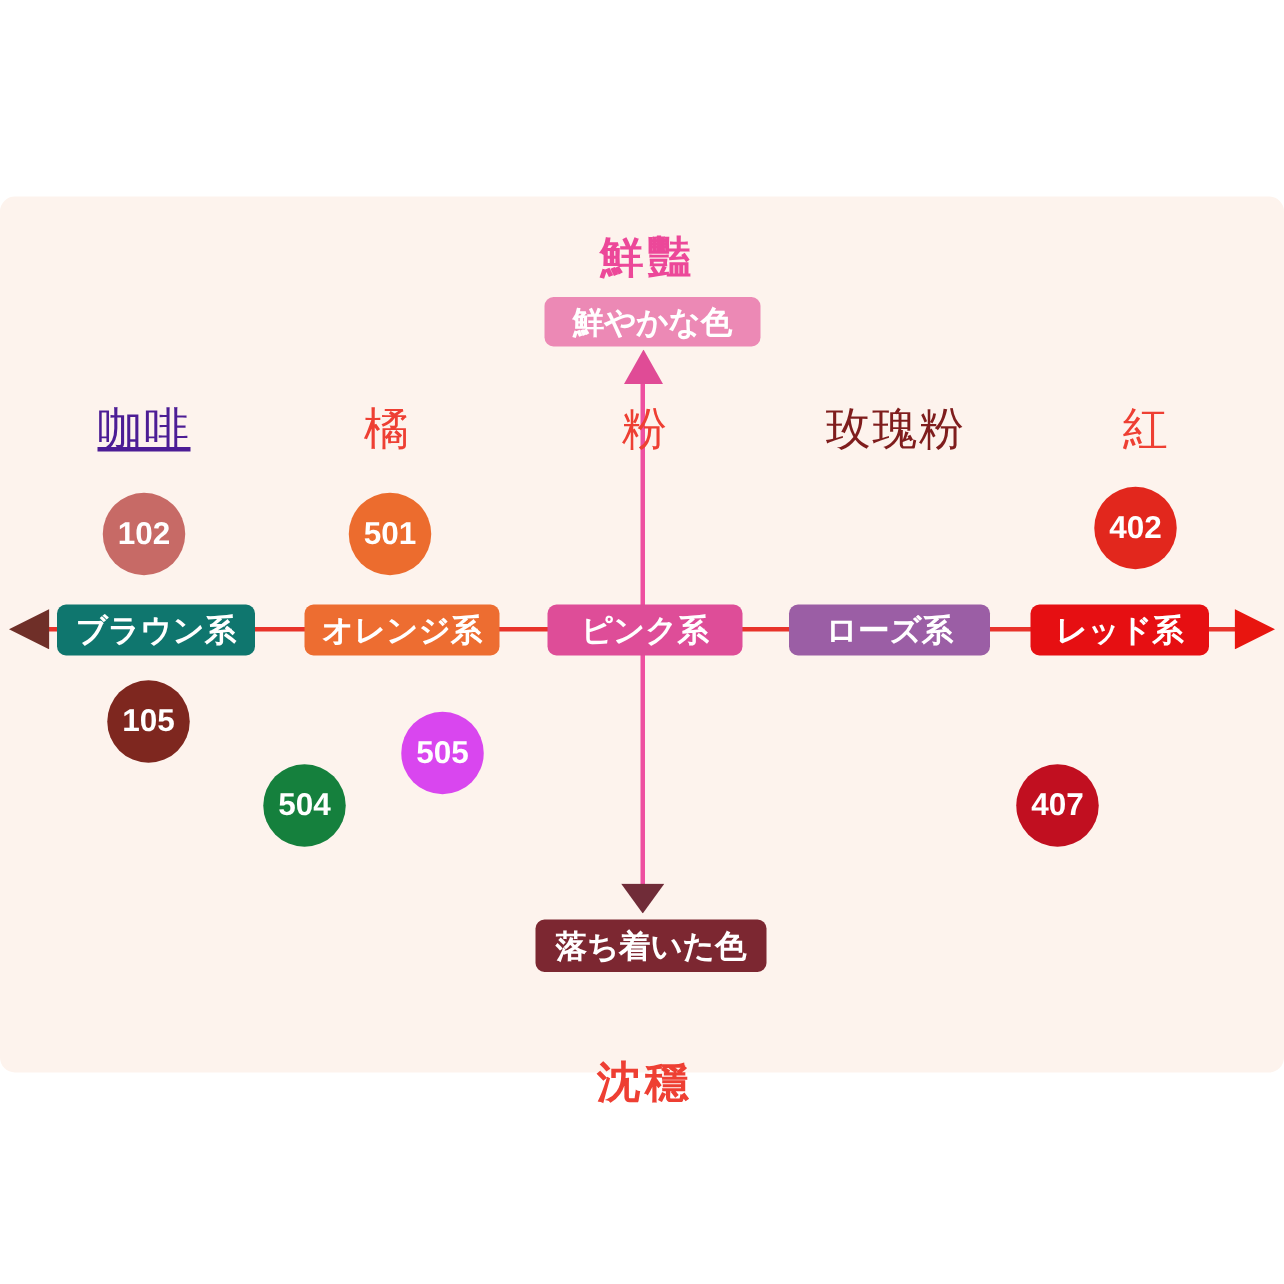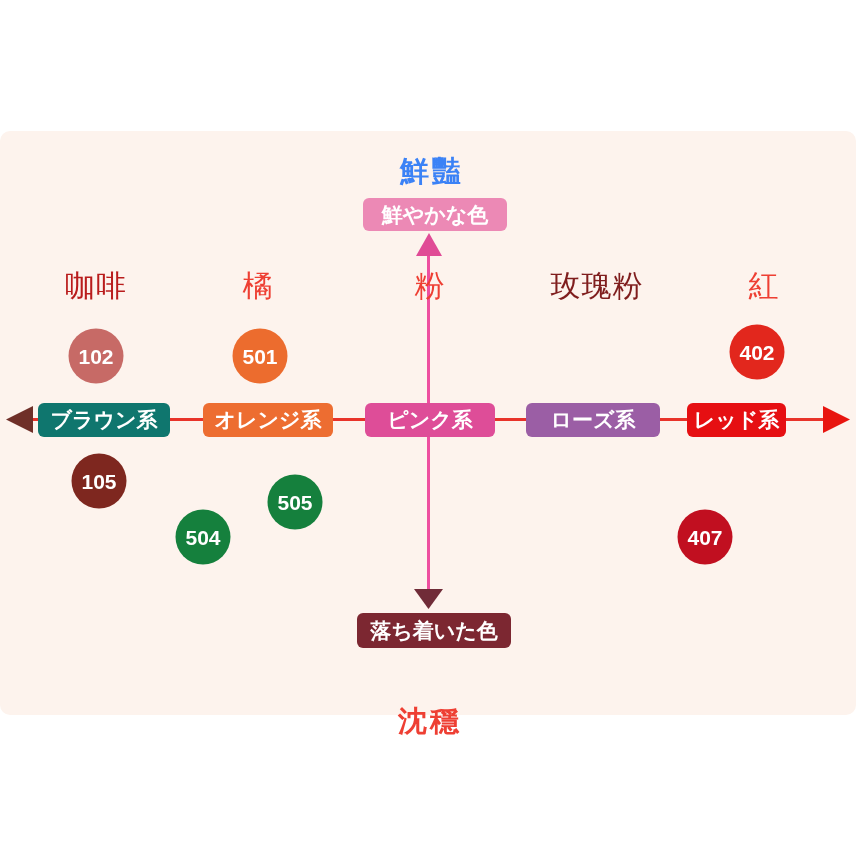--- a/index.html
+++ b/index.html
@@ -28,21 +28,21 @@
                clip-path:polygon(0 50%, 100% 0, 100% 100%); }
   .rightarrow { position:absolute; left:823px; top:406px; width:27px; height:27px;
                 clip-path:polygon(100% 50%, 0 0, 0 100%); }
   .abox { position:absolute; top:403px; height:34px; border-radius:6px; color:#fff;
           font-weight:bold; font-size:21px; display:flex; align-items:center;
           justify-content:center; white-space:nowrap; }
   .abox.b0 { left:38px;  width:132px; }
   .abox.b1 { left:203px; width:130px; }
   .abox.b2 { left:365px; width:130px; }
   .abox.b3 { left:526px; width:134px; }
-  .abox.b4 { left:687px; width:99px; }
+  .abox.b4 { left:687px; width:119px; }
 
   
   .cat { position:absolute; top:266px; transform:translateX(-50%); font-size:30px;
          font-weight:500; white-space:nowrap; letter-spacing:1px; }
   .cat.c0 { left:96px; }  .cat.c1 { left:258px; } .cat.c2 { left:430px; }
   .cat.c3 { left:597px; } .cat.c4 { left:764px; }
 
   
   .swatch { position:absolute; width:55px; height:55px; border-radius:50%;
             transform:translate(-50%,-50%); display:flex; align-items:center;
@@ -59,42 +59,42 @@
 <body>
 
 <div class="stage">
 
   <div class="panel" style="background-color: rgb(253, 243, 237);"></div>
 
   <div class="vline" style="background-color: rgb(238, 79, 160);"></div>
   <div class="uparrow" style="background-color: rgb(224, 75, 150);"></div>
   <div class="downarrow" style="background-color: rgb(112, 44, 56);"></div>
 
-  <div class="axis-title top" style="color: #3b82f6;">鮮豔</div>
+  <div class="axis-title top" style="color: #ec4899;">鮮豔</div>
   <div class="vbox top" style="background-color: rgb(236, 137, 181);">鮮やかな色</div>
   <div class="vbox bottom" style="background-color: rgb(124, 39, 49);">落ち着いた色</div>
   <div class="axis-title bottom" style="color: rgb(238, 63, 51);">沈穩</div>
 
   <div class="hline" style="background-color: rgb(232, 51, 42);"></div>
   <div class="leftarrow" style="background-color: rgb(111, 47, 40);"></div>
   <div class="rightarrow" style="background-color: rgb(232, 21, 15);"></div>
 
   <div class="abox b0" style="background-color: #0f766e;">ブラウン系</div>
   <div class="abox b1" style="background-color: rgb(237, 109, 49);">オレンジ系</div>
   <div class="abox b2" style="background-color: rgb(222, 77, 152);">ピンク系</div>
   <div class="abox b3" style="background-color: rgb(155, 94, 165);">ローズ系</div>
   <div class="abox b4" style="background-color: rgb(230, 15, 18);">レッド系</div>
 
-  <div class="cat c0" style="color: #b91c1c;">咖啡</div>
+  <div class="cat c0" style="color: #4c1d95; text-decoration: underline;">咖啡</div>
   <div class="cat c1" style="color: rgb(238, 63, 51);">橘</div>
   <div class="cat c2" style="color: rgb(238, 63, 51);">粉</div>
   <div class="cat c3" style="color: #7f1d1d;">玫瑰粉</div>
   <div class="cat c4" style="color: rgb(238, 63, 51);">紅</div>
 
   <div class="swatch s0" style="background-color: rgb(199, 106, 102);">102</div>
   <div class="swatch s1" style="background-color: rgb(236, 108, 46);">501</div>
   <div class="swatch s2" style="background-color: rgb(226, 39, 29);">402</div>
   <div class="swatch s3" style="background-color: rgb(126, 39, 31);">105</div>
-  <div class="swatch s4" style="background-color: #15803d;">505</div>
+  <div class="swatch s4" style="background-color: #d946ef;">505</div>
   <div class="swatch s5" style="background-color: #15803d;">504</div>
   <div class="swatch s6" style="background-color: rgb(193, 15, 32);">407</div>
 
 </div>
 
 </body></html>

